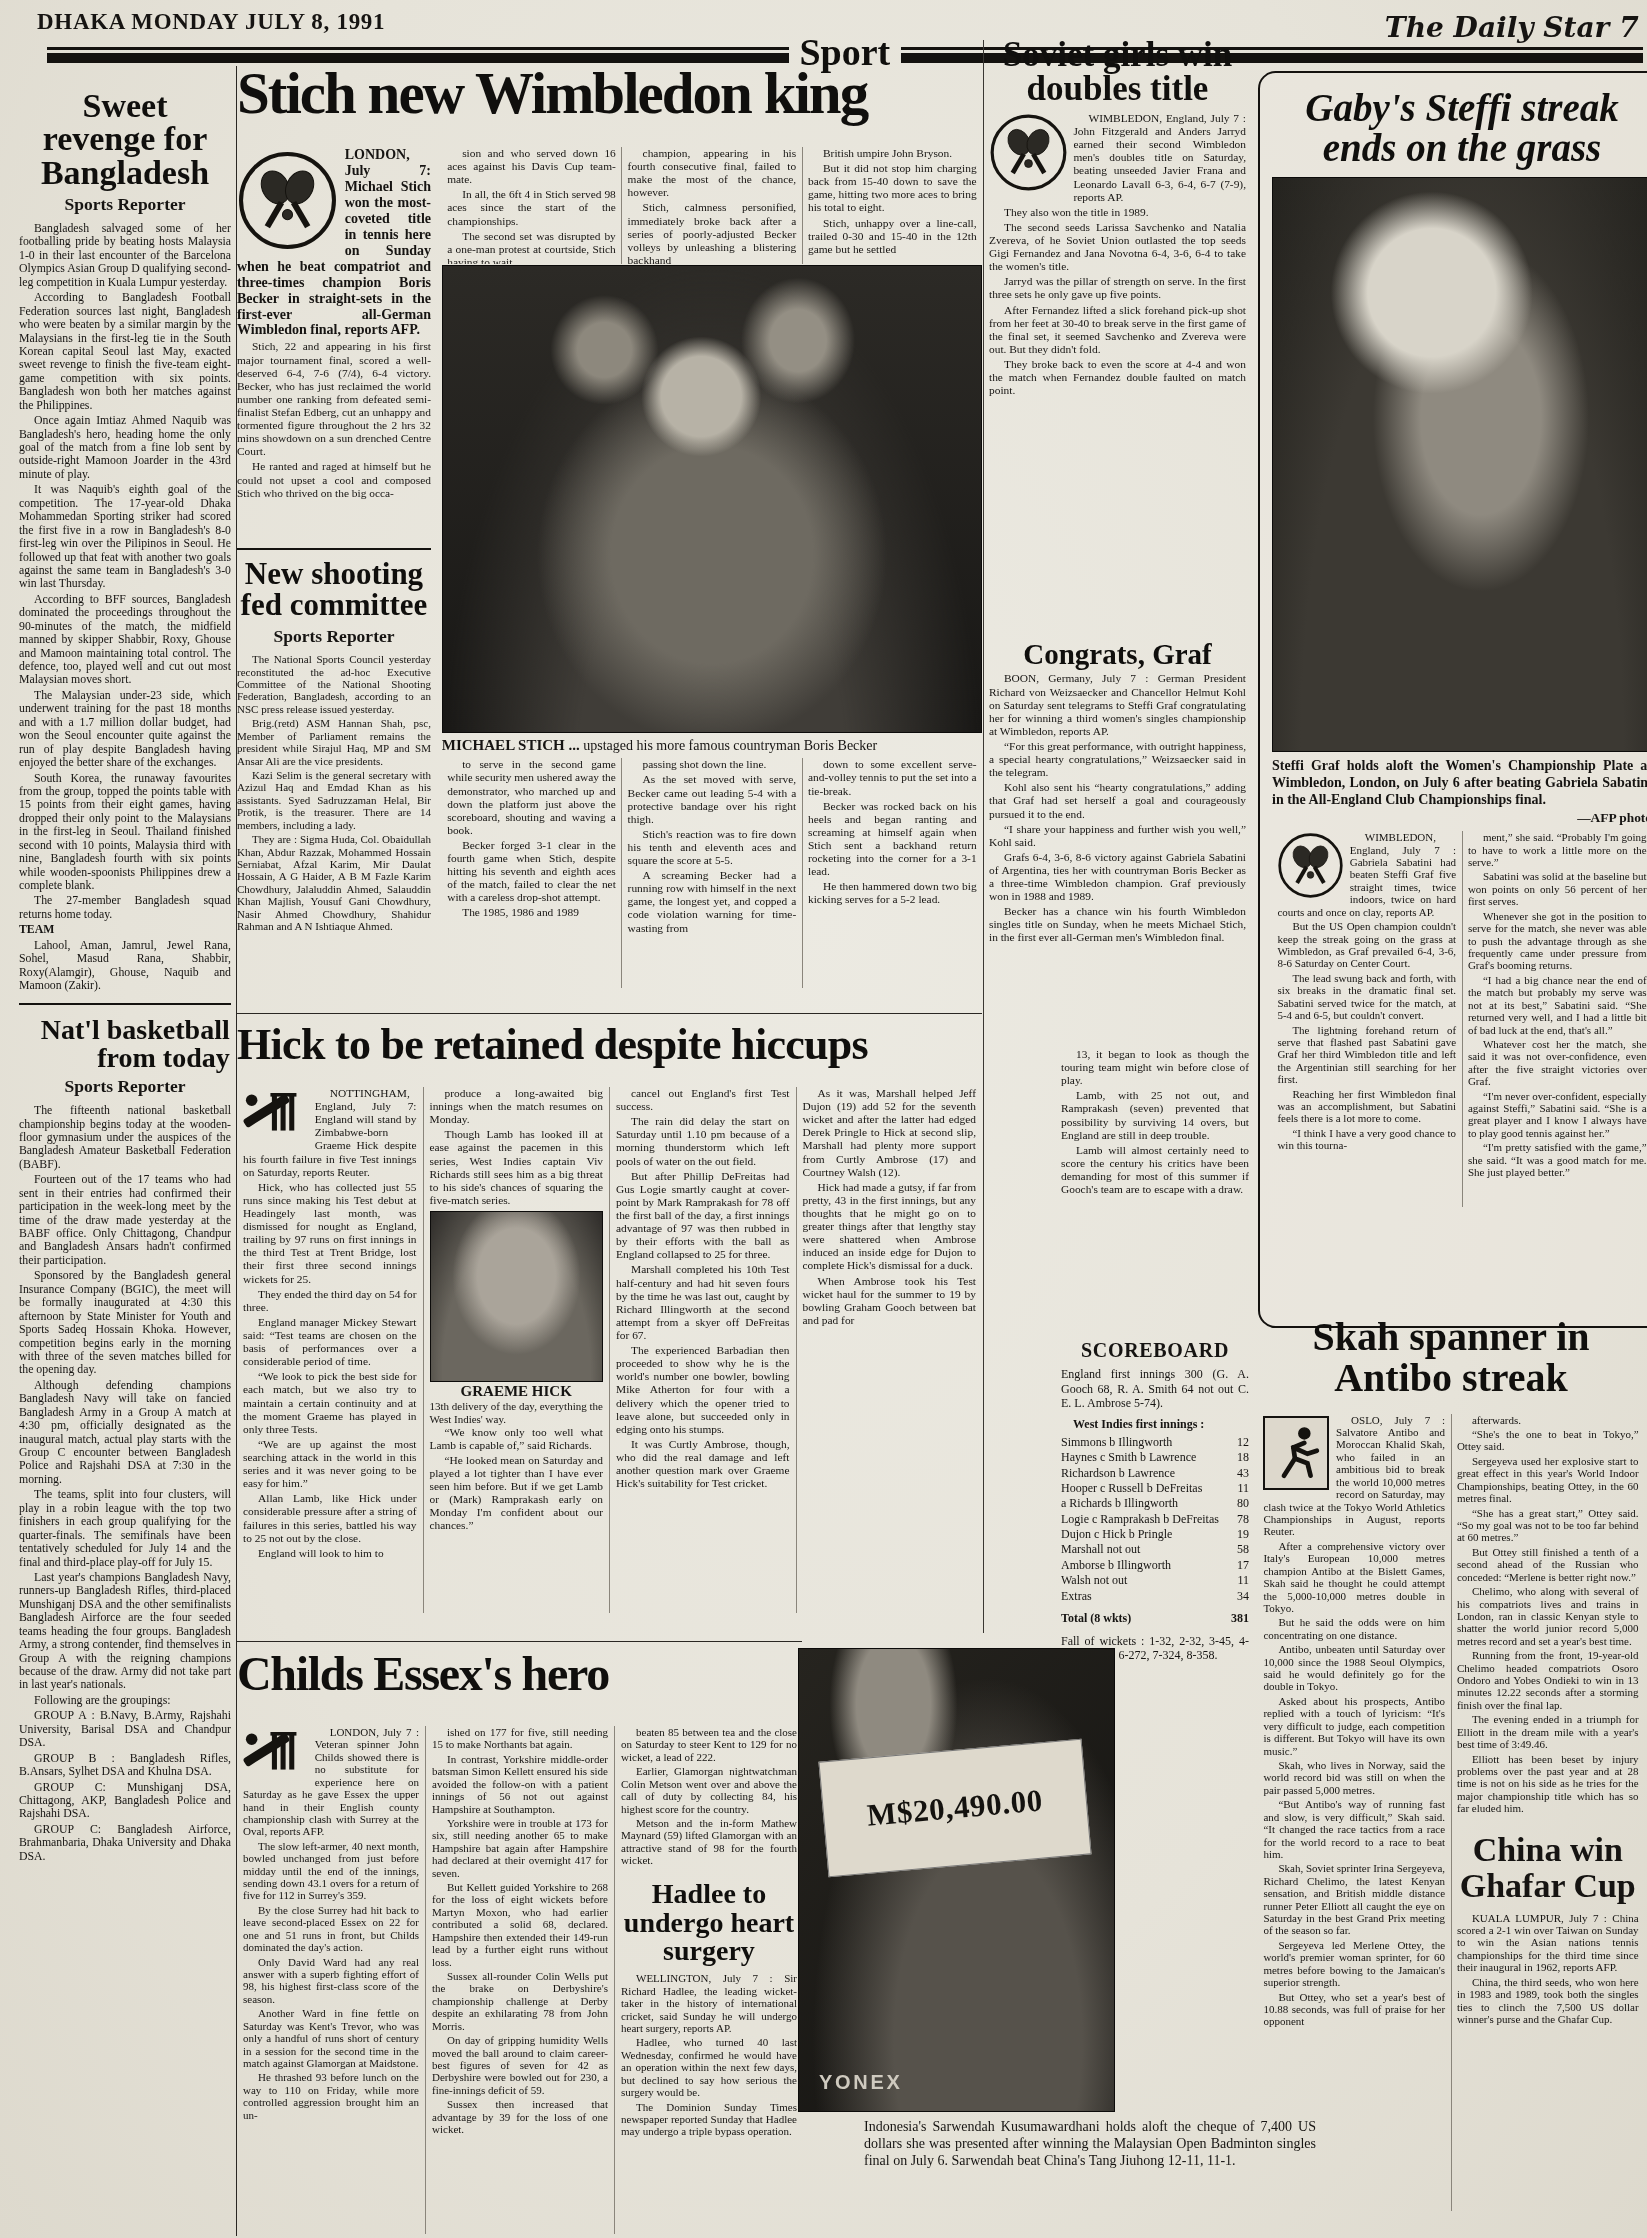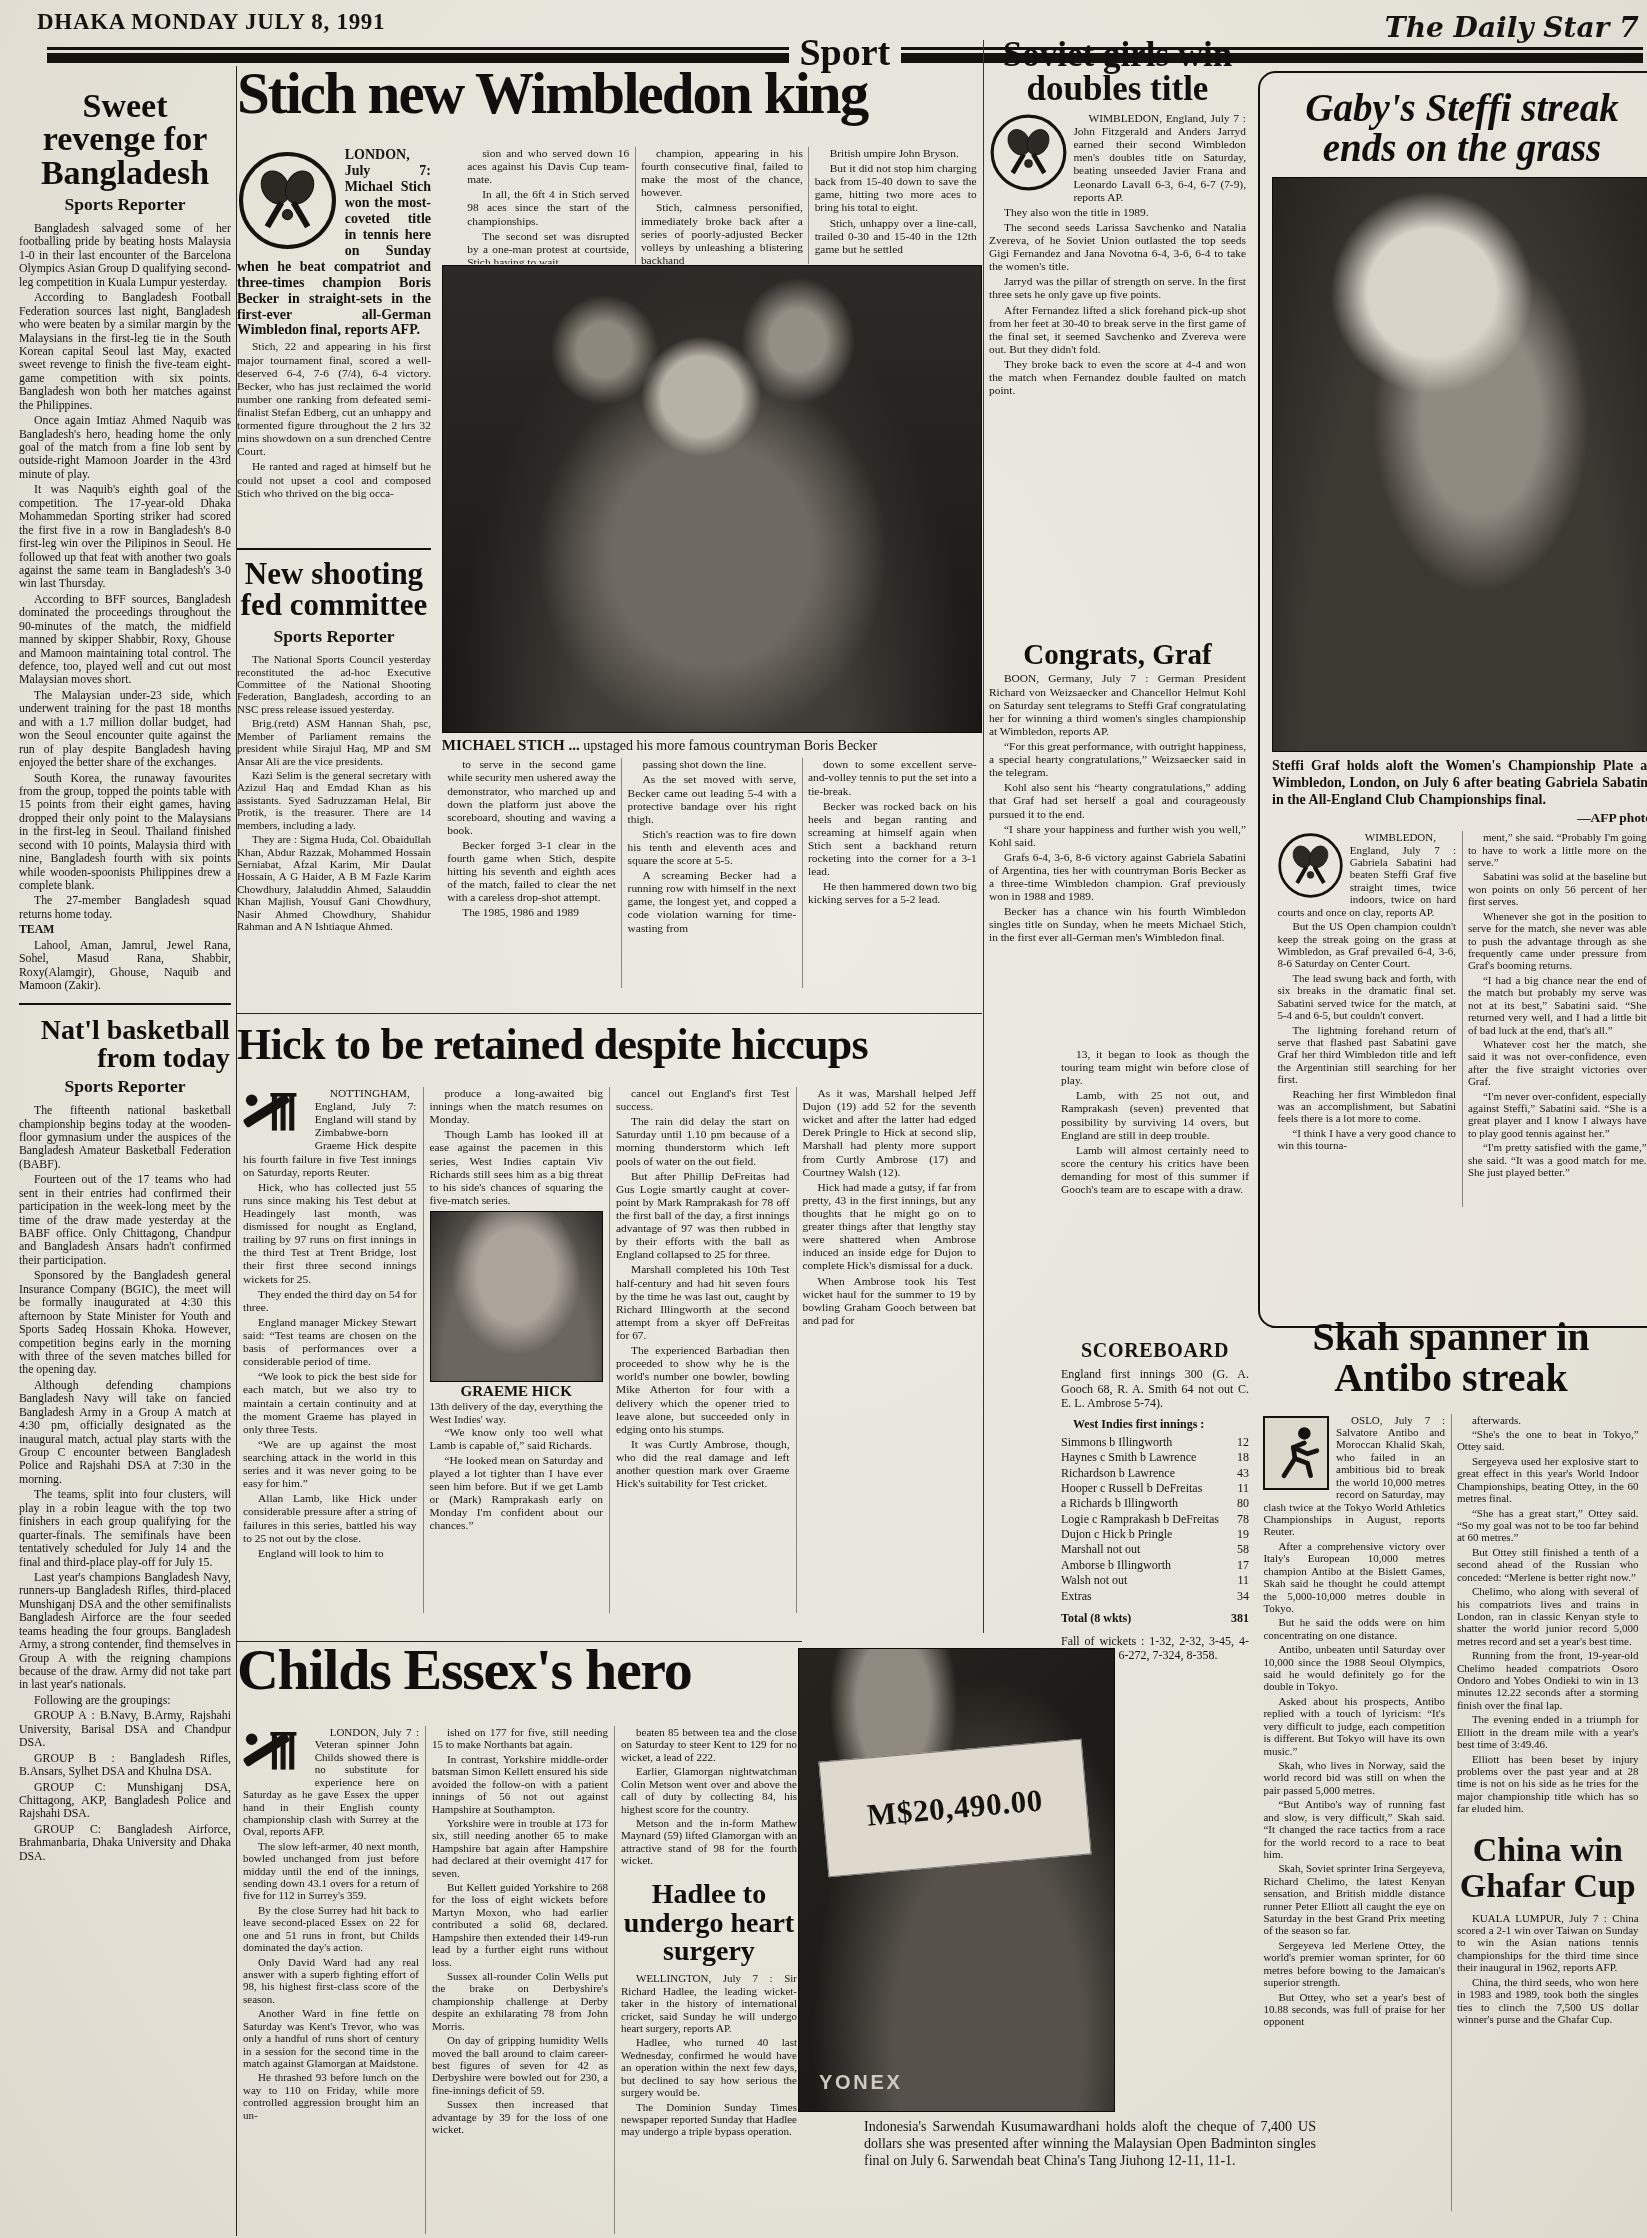--- a/index.html
+++ b/index.html
@@ -31,21 +31,21 @@
   #stich-hl{position:absolute;left:237px;top:65px;width:745px;font-size:59px;letter-spacing:-2px;white-space:nowrap;}
   #stich-main{position:absolute;left:237px;top:147px;width:745px;height:841px;display:flex;gap:10.8px;}
   .lane-left{width:194px;display:flex;flex-direction:column;}
   .stich-lead-block{height:397px;overflow:hidden;}
   .lead-par{font-size:14px!important;font-weight:bold;line-height:1.14!important;text-indent:0!important;}
   .hrule{border-top:2px solid #14120f;margin:4px 0 5.4px;}
   .shooting{flex:1;overflow:hidden;}
   .shoot-hl{font-size:31px;text-align:center;margin:4px 0 1.3px;}
   .lane-right{flex:1;display:flex;flex-direction:column;min-width:0;}
   .strip{display:flex;gap:0;overflow:hidden;}
-  .top-strip{height:117px;margin-left:20px;}
+  .top-strip{height:117px;}
   .bottom-strip{flex:1;}
   .mini-col{flex:1;overflow:hidden;padding:0 5.4px;}
   .mini-col + .mini-col{border-left:0.7px solid #8a857b;}
   .photo{background:#1b1a18;position:relative;overflow:hidden;border:0.7px solid #0c0b0a;}
   #stich-photo{height:466px;margin:1.3px 0;
     background:
       radial-gradient(circle at 48% 28%, #b7b2a6 0 40px, rgba(183,178,166,0) 60px),
       radial-gradient(ellipse at 30% 18%, #8d887d 0 27px, rgba(141,136,125,0) 54px),
       radial-gradient(ellipse at 66% 16%, #948f84 0 28px, rgba(148,143,132,0) 57px),
       radial-gradient(ellipse at 50% 62%, #6e6a61 0 101px, rgba(110,106,97,0) 175px),
@@ -73,22 +73,22 @@
   #hick-col5{position:absolute;left:1061px;top:1048px;width:188px;height:282px;overflow:hidden;}
   #scoreboard{position:absolute;left:1061px;top:1339px;width:188px;font-size:12px;}
   .sb-title{font-weight:bold;text-align:center;font-size:20px;letter-spacing:0.7px;margin-bottom:5.4px;}
   .sb-eng{font-size:12px;line-height:1.2;text-align:justify;margin-bottom:6.7px;}
   .sb-wi{font-weight:bold;margin-bottom:2.7px;text-indent:12px;}
   .sb-row{display:flex;justify-content:space-between;line-height:1.28;}
   .sb-row .rn{padding-left:5.4px;}
   .sb-total{display:flex;justify-content:space-between;font-weight:bold;margin-top:6.7px;}
   .sb-fall{margin-top:8px;line-height:1.2;text-align:justify;}
   
-  #childs-hl{position:absolute;left:237px;top:1641px;width:565px;font-size:58px;letter-spacing:-1.3px;
-             white-space:nowrap;border-top:1.3px solid #2a2723;}
+  #childs-hl{position:absolute;left:237px;top:1641px;width:565px;font-size:48px;letter-spacing:-1.3px;
+             white-space:nowrap;border-top:1.3px solid #2a2723;padding-top:8px;}
   #childs-cols{position:absolute;left:237px;top:1726px;width:566px;height:508px;display:flex;overflow:hidden;}
   .ccol{flex:1;overflow:hidden;padding:0 6px;}
   .ccol + .ccol{border-left:0.7px solid #8a857b;}
   .hadlee-hl{font-size:28px;text-align:center;line-height:1.02;margin:13.4px 0 6.7px;}
   
   #money-photo{position:absolute;left:798px;top:1648px;width:315px;height:462px;
     background:
       radial-gradient(ellipse at 30% 12%, #8f8a80 0 37px, rgba(143,138,128,0) 64px),
       radial-gradient(ellipse at 60% 85%, #56524b 0 94px, rgba(86,82,75,0) 175px),
       linear-gradient(135deg,#26241f,#131210);}

